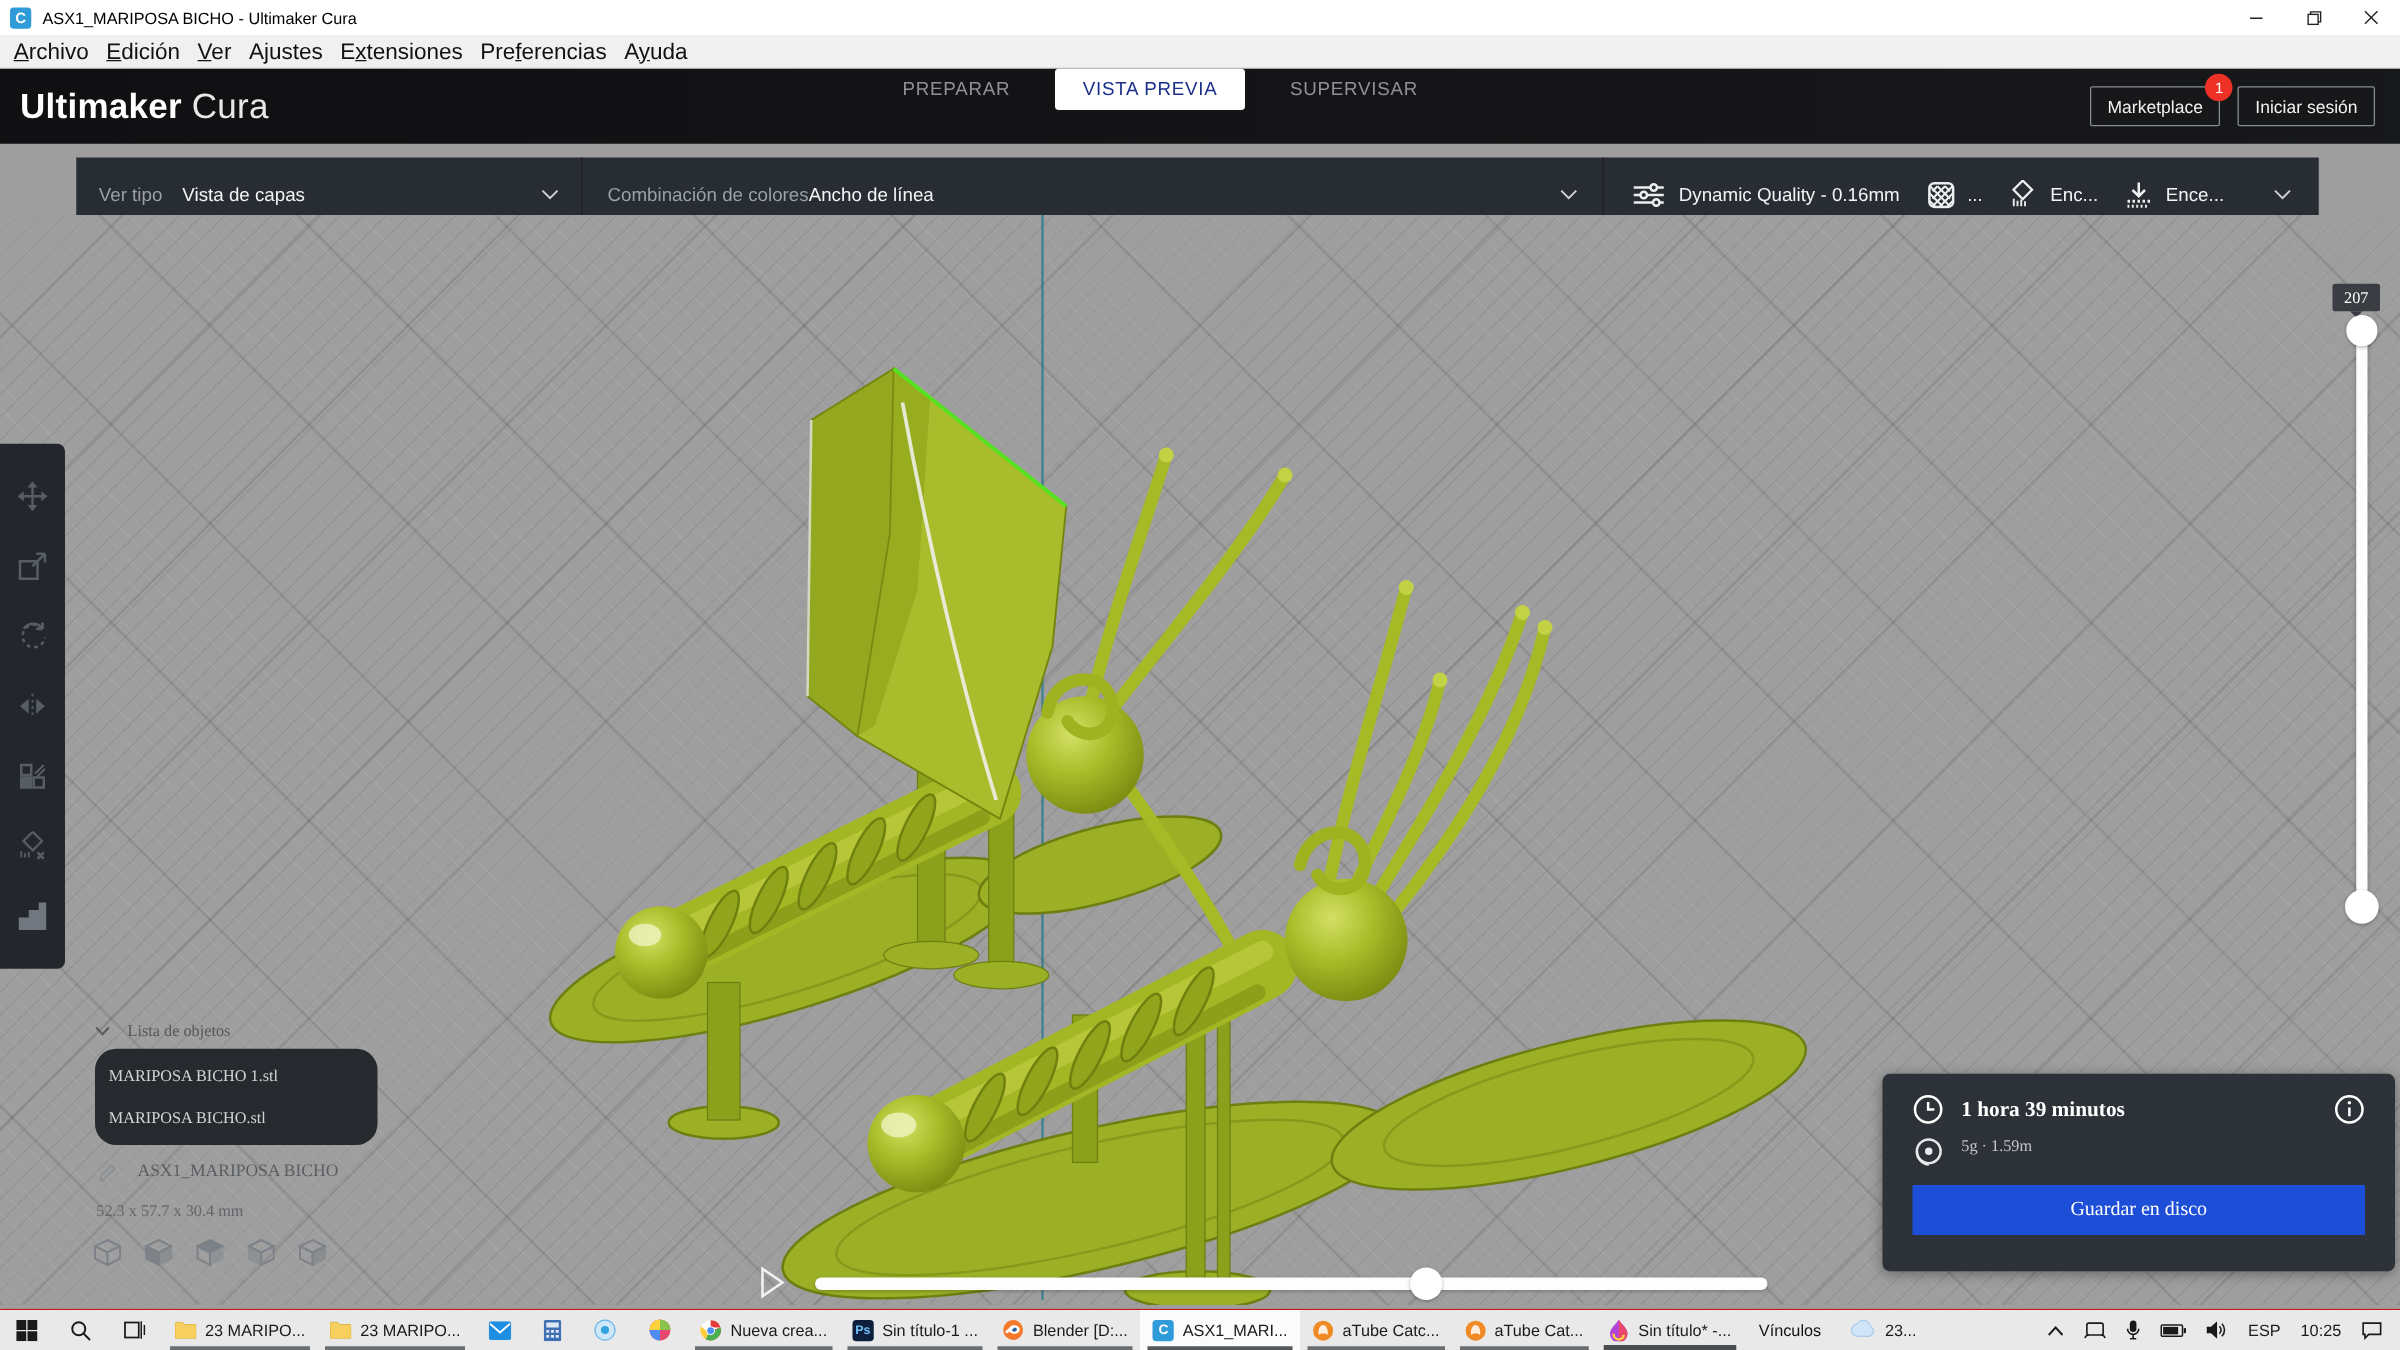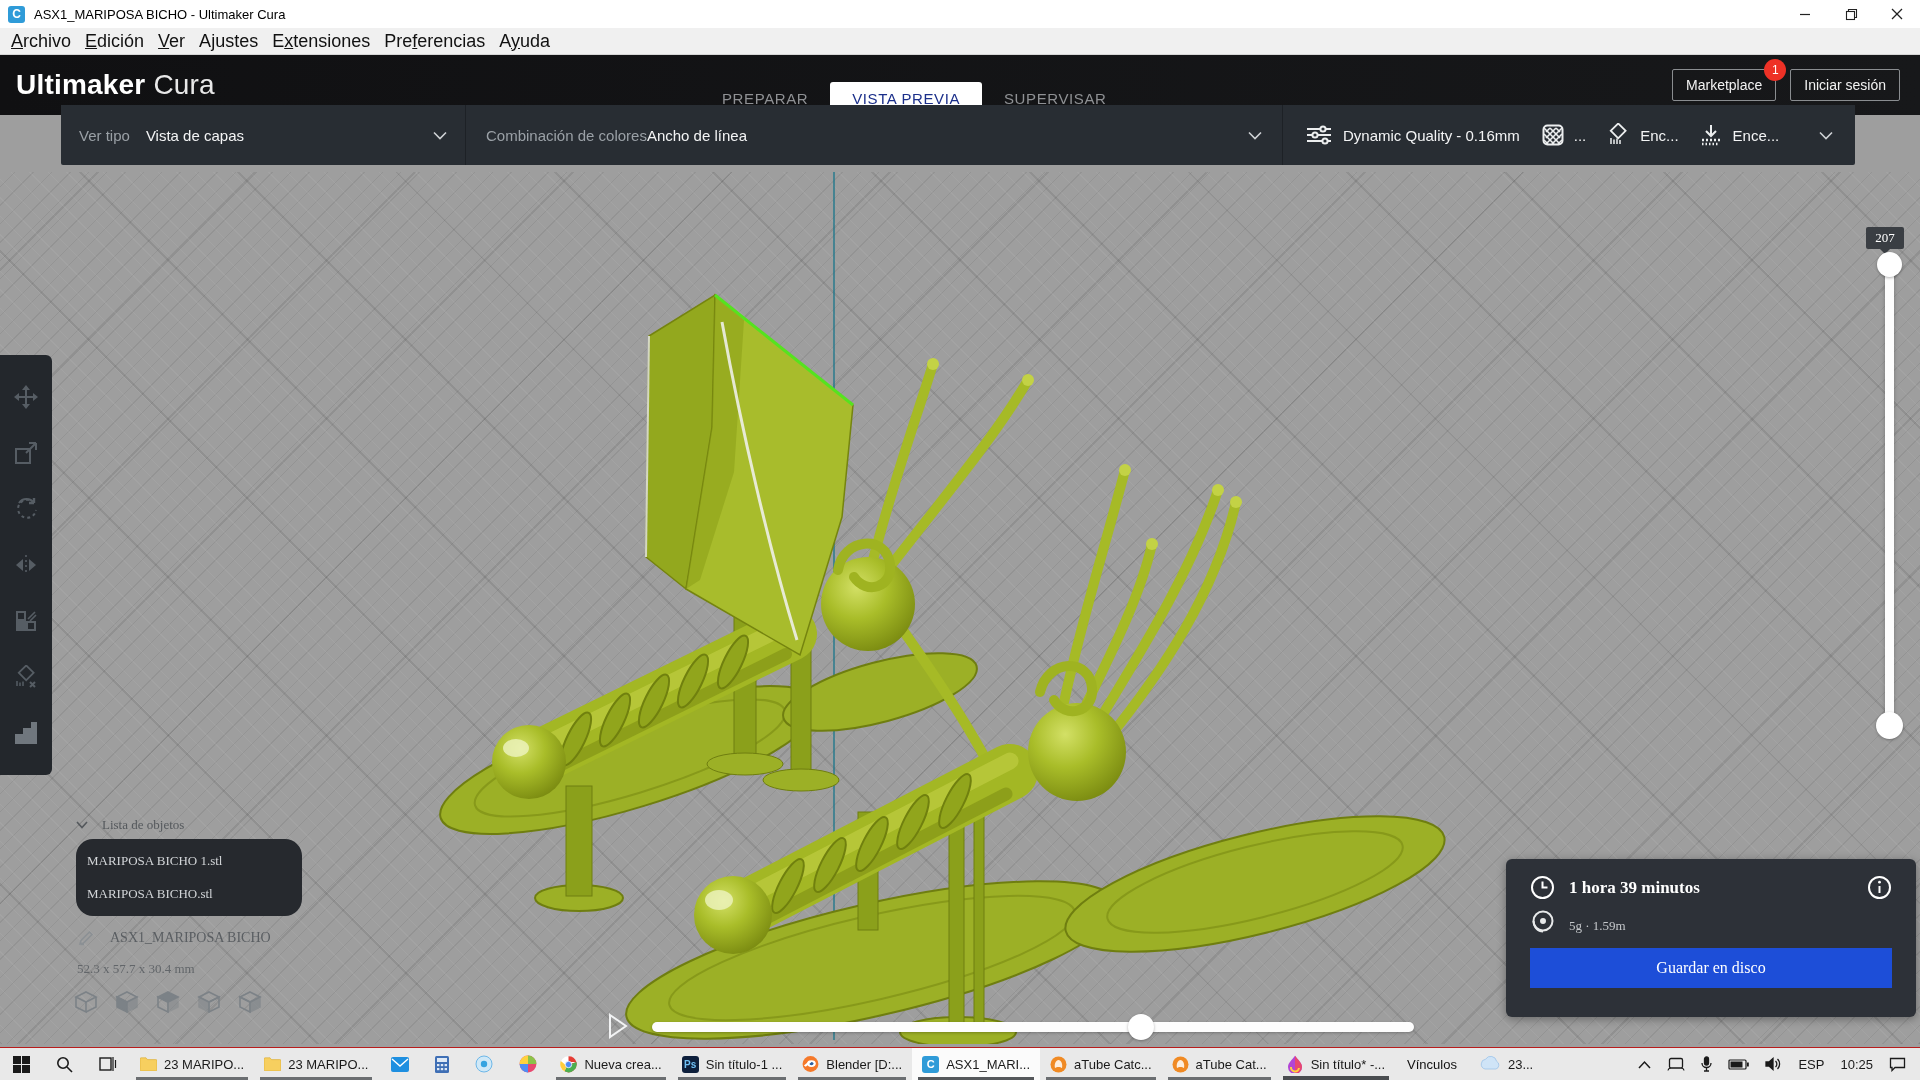--- a/index.html
+++ b/index.html
@@ -17,29 +17,29 @@
   
   .menubar { position:absolute; left:0; top:28px; width:1920px; height:27px; background:#f0f0f0; display:flex; align-items:center; padding-left:4px; border-bottom:1px solid #d6d6d6; }
   .menu-item { font-size:18px; color:#111; padding:4px 7px; cursor:default; }
   .menu-item u { text-decoration:underline; }
 
   
   .header { position:absolute; left:0; top:55px; width:1920px; height:60px; background:linear-gradient(90deg,#101012,#17181a); display:flex; align-items:center; }
   .brand { margin-left:16px; font-size:28px; color:#fff; letter-spacing:.2px; white-space:nowrap; }
   .brand .bold { font-weight:700; }
   .brand .light { font-weight:300; color:#e8e8e8;margin-top:46px; }
-  .tabs { position:absolute; left:700px; top:0; height:60px; display:flex; align-items:flex-end; }
+  .tabs { position:absolute; left:700px; top:0; height:60px; display:flex; align-items:flex-start; gap:14px; }
   .tab { font-size:15px; letter-spacing:.6px; color:#8f9194; padding:8px 22px; border-radius:3px; }
   .tab.active { background:#ffffff; color:#1b2f8a; font-weight:500; }
   .account { position:absolute; right:20px; top:0; height:60px; display:flex; align-items:center; gap:14px; }
   .hbtn { position:relative; border:1px solid #8a8d90; color:#f2f2f2; background:transparent; font-size:14px; padding:7px 13px; border-radius:2px; font-family:inherit; }
   .hbadge { position:absolute; right:-11px; top:-11px; width:22px; height:22px; background:#ee3126; border-radius:50%; color:#fff; font-size:12px; display:flex; align-items:center; justify-content:center; }
 
   
-  .stagebar { position:absolute; left:61px; top:105px; width:1794px; height:60px; display:flex; background:#282d33; border-radius:0 0 2px 2px; }
+  .stagebar { position:absolute; left:61px; top:126px; width:1794px; height:60px; display:flex; background:#282d33; border-radius:0 0 2px 2px; }
   .seg { display:flex; align-items:center; position:relative; }
   .seg + .seg { border-left:1px solid #1d2126; }
   .seg .lab { color:#9aa0a6; font-size:15px; }
   .seg .val { color:#f3f4f5; font-size:15px; }
   .chev { margin-left:auto; color:#cfd2d5; }
   .seg1 { width:404px; padding:0 18px; gap:16px; }
   .seg2 { width:817px; padding:0 20px; gap:0; }
   .seg3 { width:573px; padding:0 22px; gap:10px; }
   .wicon { color:#eceeef; display:flex; align-items:center; }
 
@@ -80,21 +80,21 @@
   
   .playbtn { position:absolute; left:608px; top:840px; width:24px; height:28px; color:#f2f3f4; display:flex; align-items:center; }
   .timetrack { position:absolute; left:652px; top:850px; width:762px; height:10px; background:#fdfdfd; border-radius:6px; box-shadow:0 1px 3px rgba(0,0,0,.25); }
   .timehandle { position:absolute; left:1128px; top:842px; width:26px; height:26px; border-radius:50%; background:#ffffff; box-shadow:0 1px 3px rgba(0,0,0,.3); }
 
   
   .infopanel { position:absolute; left:1506px; top:687px; width:410px; height:158px; background:#2d3138; border-radius:6px; box-shadow:0 2px 10px rgba(0,0,0,.35); padding:16px 24px; }
   .inforow1 { display:flex; align-items:center; gap:14px; color:#fff; }
   .inforow1 .time { font-size:17px; font-weight:700; }
   .inforow1 .spacer { margin-left:auto; }
-  .inforow2 { display:flex; align-items:flex-end; gap:14px; color:#c4c7ca; margin-top:9px; font-size:13px; }
+  .inforow2 { display:flex; align-items:flex-start; gap:14px; color:#c4c7ca; margin-top:9px; font-size:13px; }
   .savebtn { margin-top:14px; width:100%; height:40px; background:#1d4ed8; color:#fff; font-size:16px; border:none; border-radius:0; font-family:inherit; }
 
   
   .taskbar { position:absolute; left:0; top:1047px; width:1920px; height:33px; background:#e9e9e9; display:flex; align-items:stretch; border-top:1px solid #b91c1c; }
   .tb-btn { display:flex; align-items:center; justify-content:center; padding:0 13px; color:#111; }
   .tb-app { position:relative; display:flex; align-items:center; gap:7px; padding:0 10px; font-size:13px; color:#1a1a1a; white-space:nowrap; }
   .tb-app .ul { position:absolute; left:6px; right:6px; bottom:0; height:3px; background:#6b6e71; }
   .tb-app.active { background:#fbfbfb; }
   .tb-app.active .ul { background:#55585b; }
   .tb-app.wideul .ul { height:4px; background:#4a4d50; }

